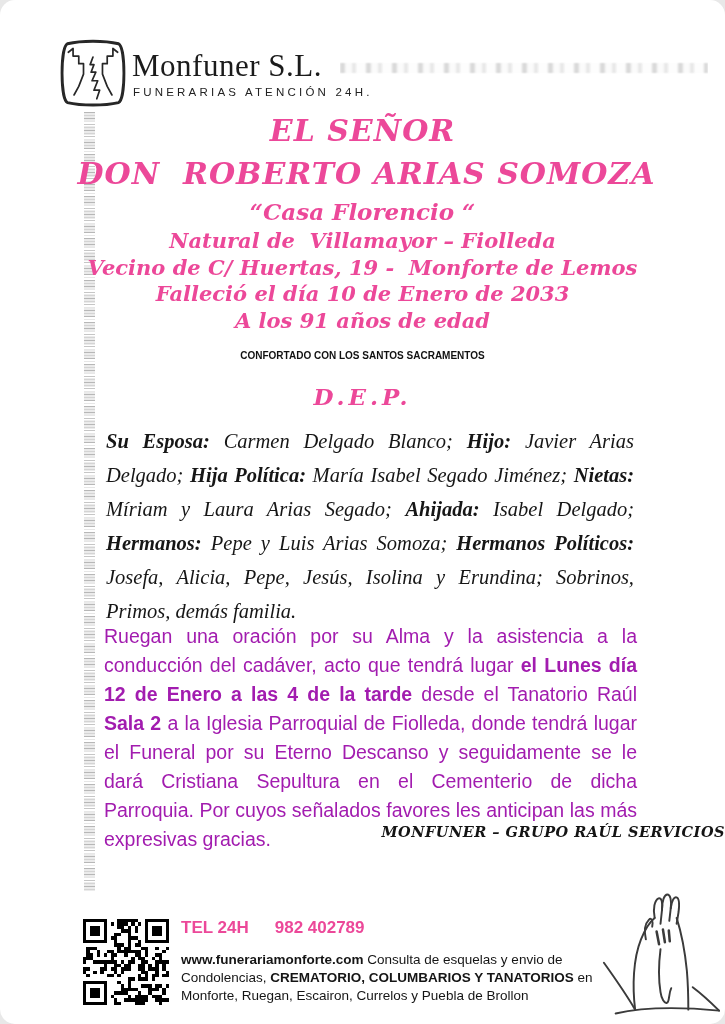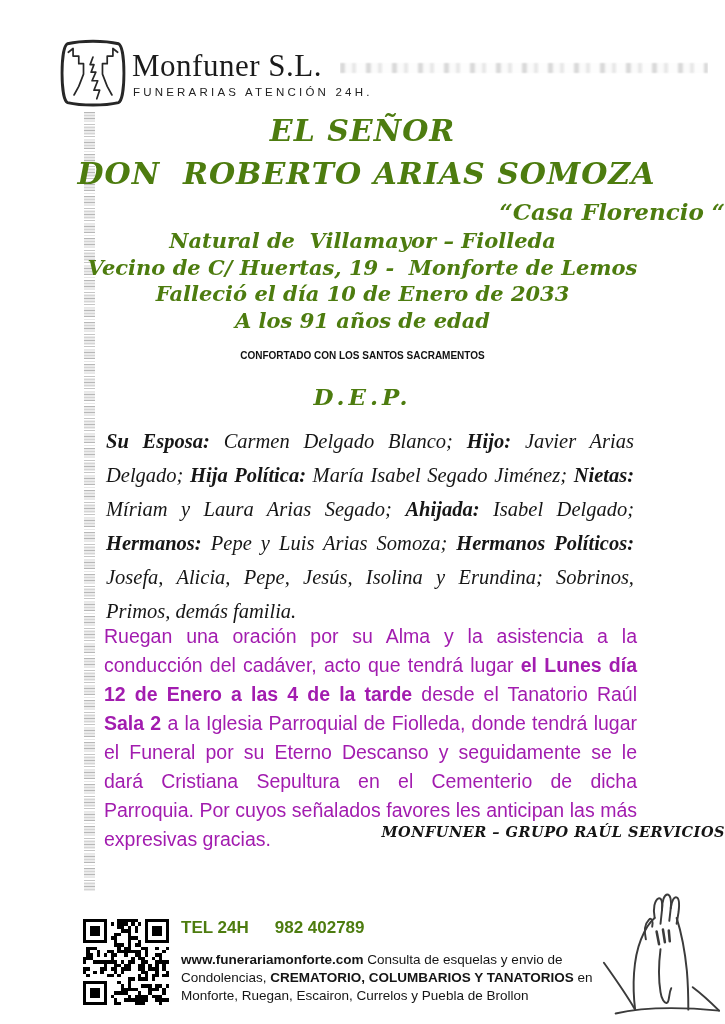--- a/index.html
+++ b/index.html
@@ -1,19 +1,20 @@
 <!DOCTYPE html>
 <html><head>
 <meta charset="utf-8">
 <style>
   html,body{margin:0;padding:0;background:#e8e8e8;}
   .page{
     position:relative;width:725px;height:1024px;margin:0 auto;
     background:#ffffff;overflow:hidden;color:#141414;
     font-family:"Liberation Serif", serif;
+    border-radius:15px;
   }
   
   .scan-band{
     position:absolute;left:84px;top:112px;width:11px;height:780px;
     background:
       repeating-linear-gradient(to bottom, rgba(0,0,0,.28) 0 1px, rgba(0,0,0,0) 1px 3px, rgba(0,0,0,.12) 3px 4px, rgba(0,0,0,0) 4px 6px),
       repeating-linear-gradient(to bottom, rgba(0,0,0,.10) 0 9px, rgba(0,0,0,0) 9px 14px);
     filter:blur(.4px);opacity:.8;
   }
   .stamp-smudge{
@@ -30,24 +31,24 @@
     position:absolute;left:132px;top:48px;
     font-family:"Liberation Serif", serif;font-size:31px;letter-spacing:.5px;color:#1b1b1b;
   }
   .tagline{
     position:absolute;left:133px;top:86px;
     font-family:"Liberation Sans", sans-serif;font-size:11.5px;letter-spacing:3.2px;color:#222;
   }
   
   .notice{position:absolute;left:0;top:110px;width:100%;text-align:center;}
   .prewrap{white-space:pre-wrap;}
-  .script{font-family:"DejaVu Serif", serif;font-style:italic;font-weight:700;color:#4d7c0f;}
+  .script{font-family:"DejaVu Serif", serif;font-style:italic;font-weight:700;color:#ec4899;}
   .t-title{font-size:30px;line-height:42px;letter-spacing:1px;}
   .t-name{font-size:30px;line-height:44px;letter-spacing:1px;padding-left:8px;}
-  .t-casa{font-size:23px;line-height:32px;text-align:right;}
+  .t-casa{font-size:23px;line-height:32px;}
   .t-info{font-size:21px;line-height:26.5px;}
   .t-sacraments{
     font-family:"Liberation Sans", sans-serif;font-weight:700;font-style:normal;
     font-size:10px;line-height:20px;margin-top:12px;color:#111;
   }
   .t-dep{font-size:23px;margin-top:17px;letter-spacing:4px;}
   
   .family{
     position:absolute;left:106px;top:424px;width:528px;
     font-family:"Liberation Serif", serif;font-style:italic;
@@ -61,21 +62,21 @@
   .footer-brand{
     position:absolute;left:0;top:823px;width:100%;text-align:right;
     font-family:"DejaVu Serif", serif;font-style:italic;font-weight:700;
     font-size:14.5px;letter-spacing:.5px;color:#141414;
   }
   
   .qr{position:absolute;left:83px;top:917px;width:86px;height:90px;}
   .qr svg{width:100%;height:100%;}
   .tel-line{
     position:absolute;left:181px;top:918px;
-    font-family:"Liberation Sans", sans-serif;font-weight:700;font-size:17px;color:#4d7c0f;
+    font-family:"Liberation Sans", sans-serif;font-weight:700;font-size:17px;color:#ec4899;
   }
   .tel-line .num{margin-left:26px;}
   .web-block{
     position:absolute;left:181px;top:951px;width:420px;
     font-family:"Liberation Sans", sans-serif;font-size:13.5px;line-height:18px;color:#151515;
   }
   .web-block b, .family b, .announcement b{font-weight:700;}
   .hands{position:absolute;left:600px;top:886px;width:122px;height:136px;}
   .hands svg{width:100%;height:100%;}
 </style>

